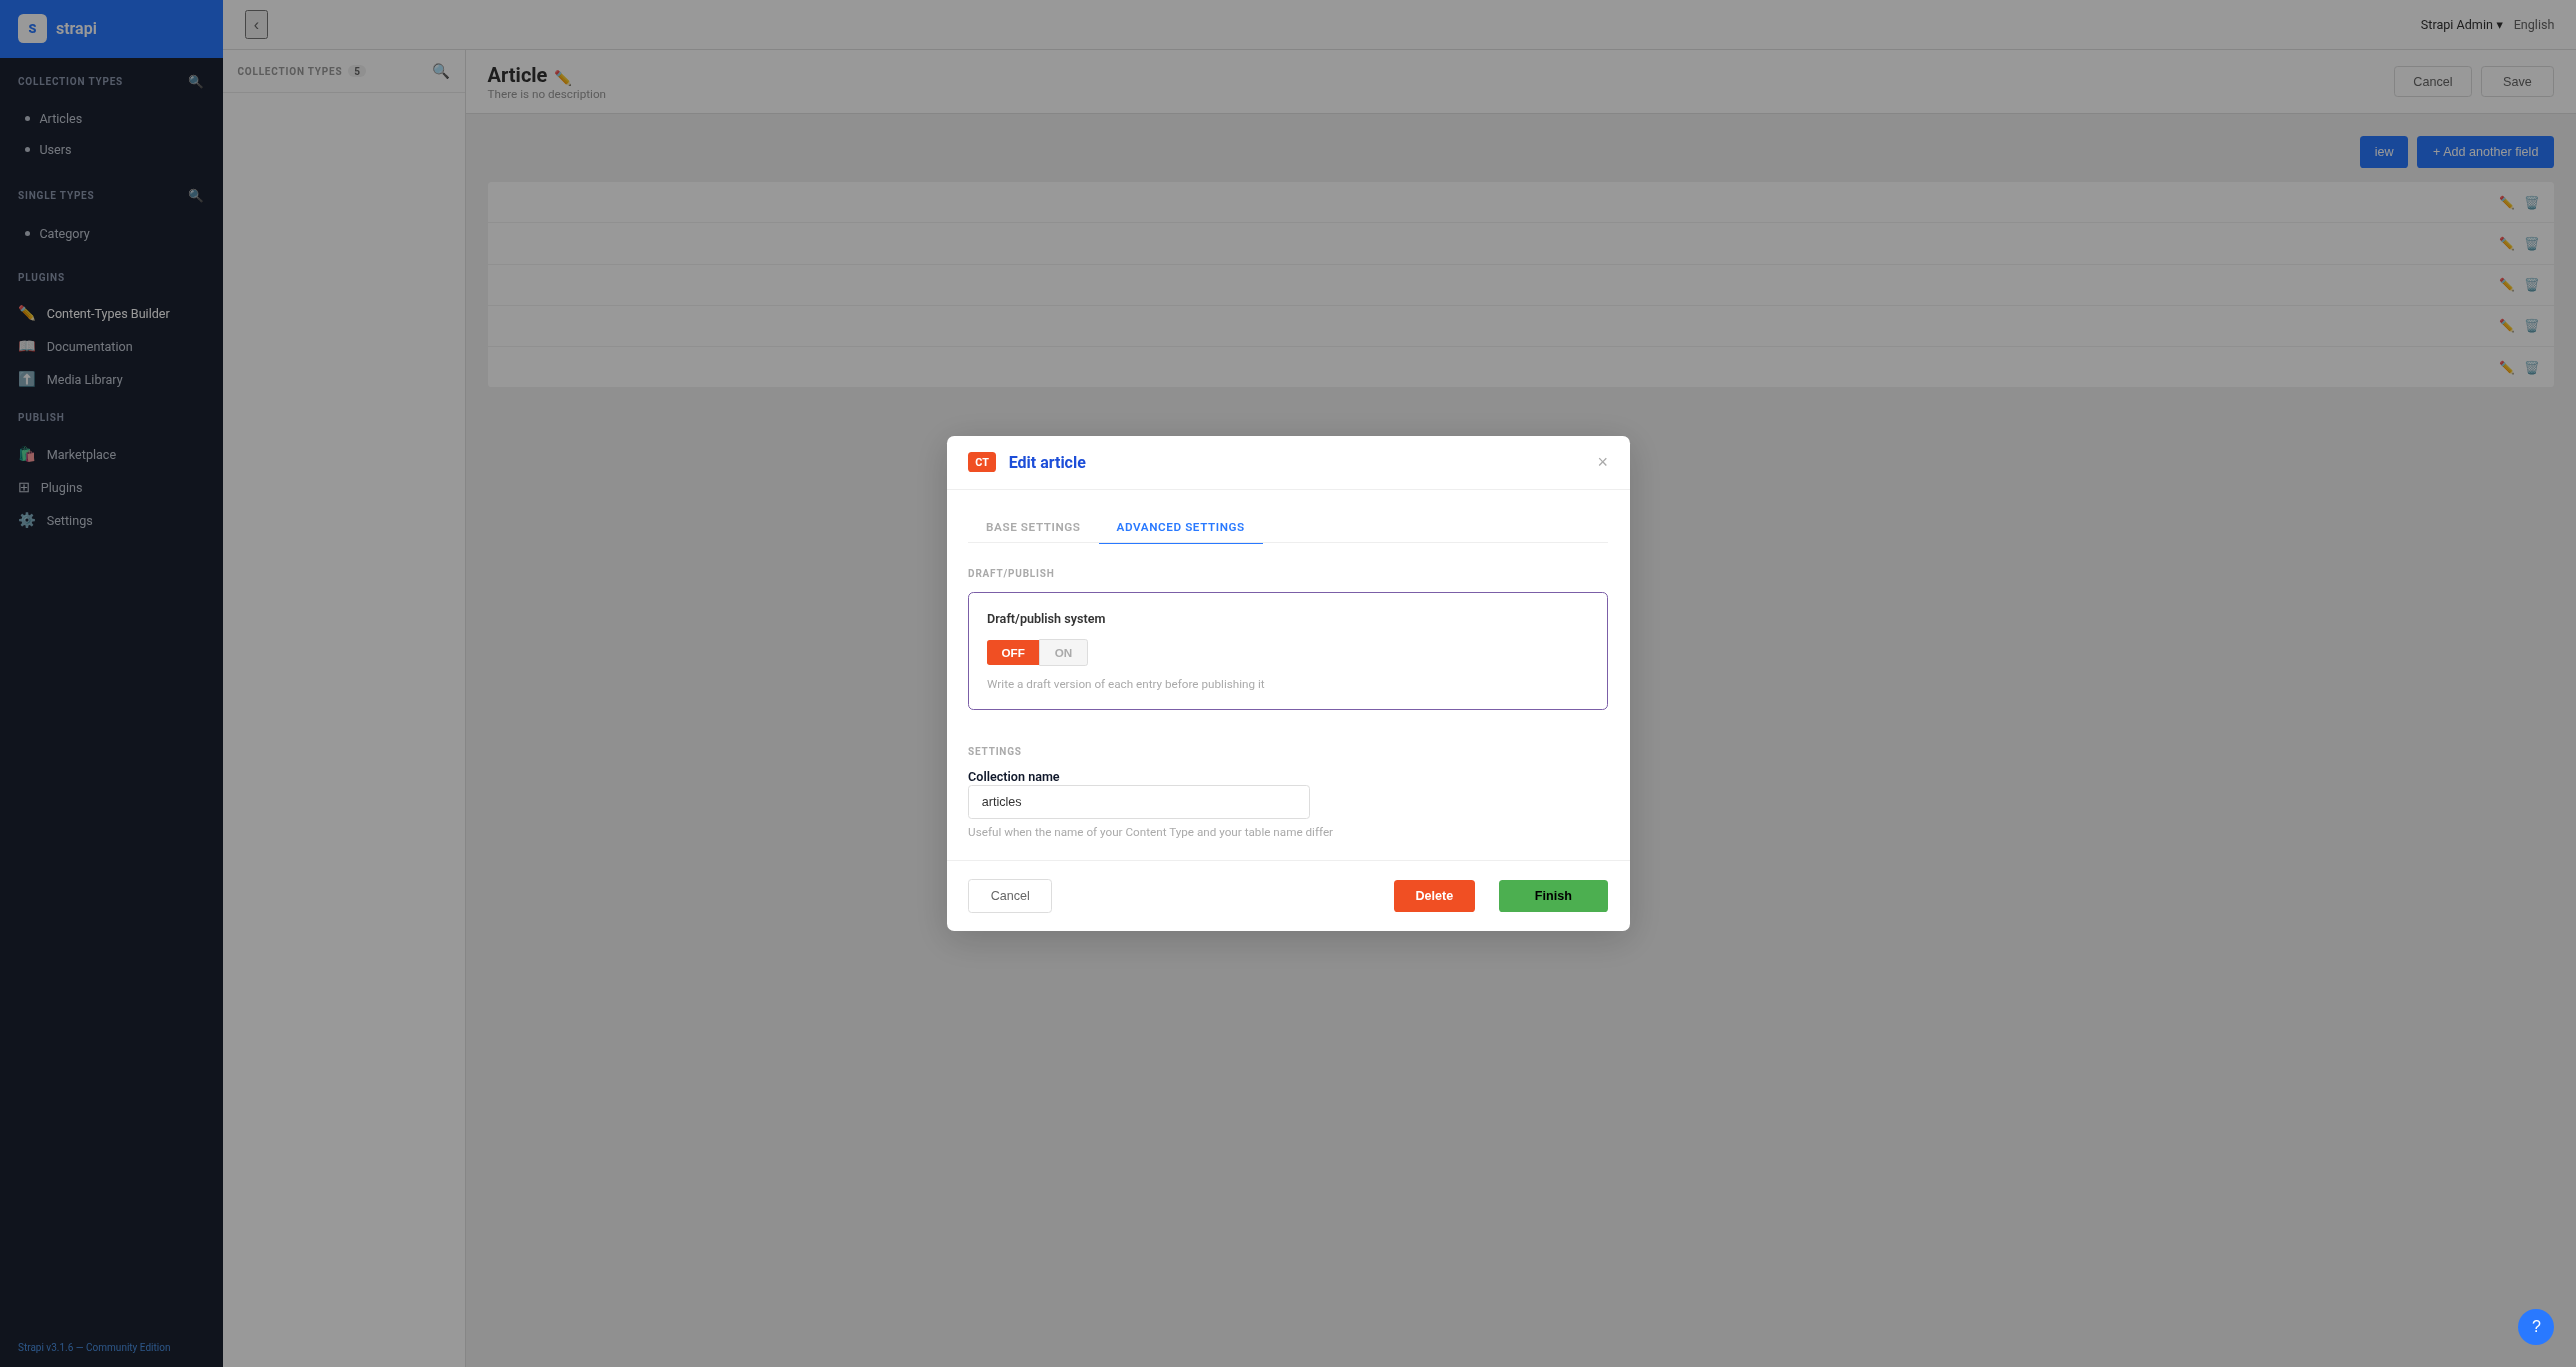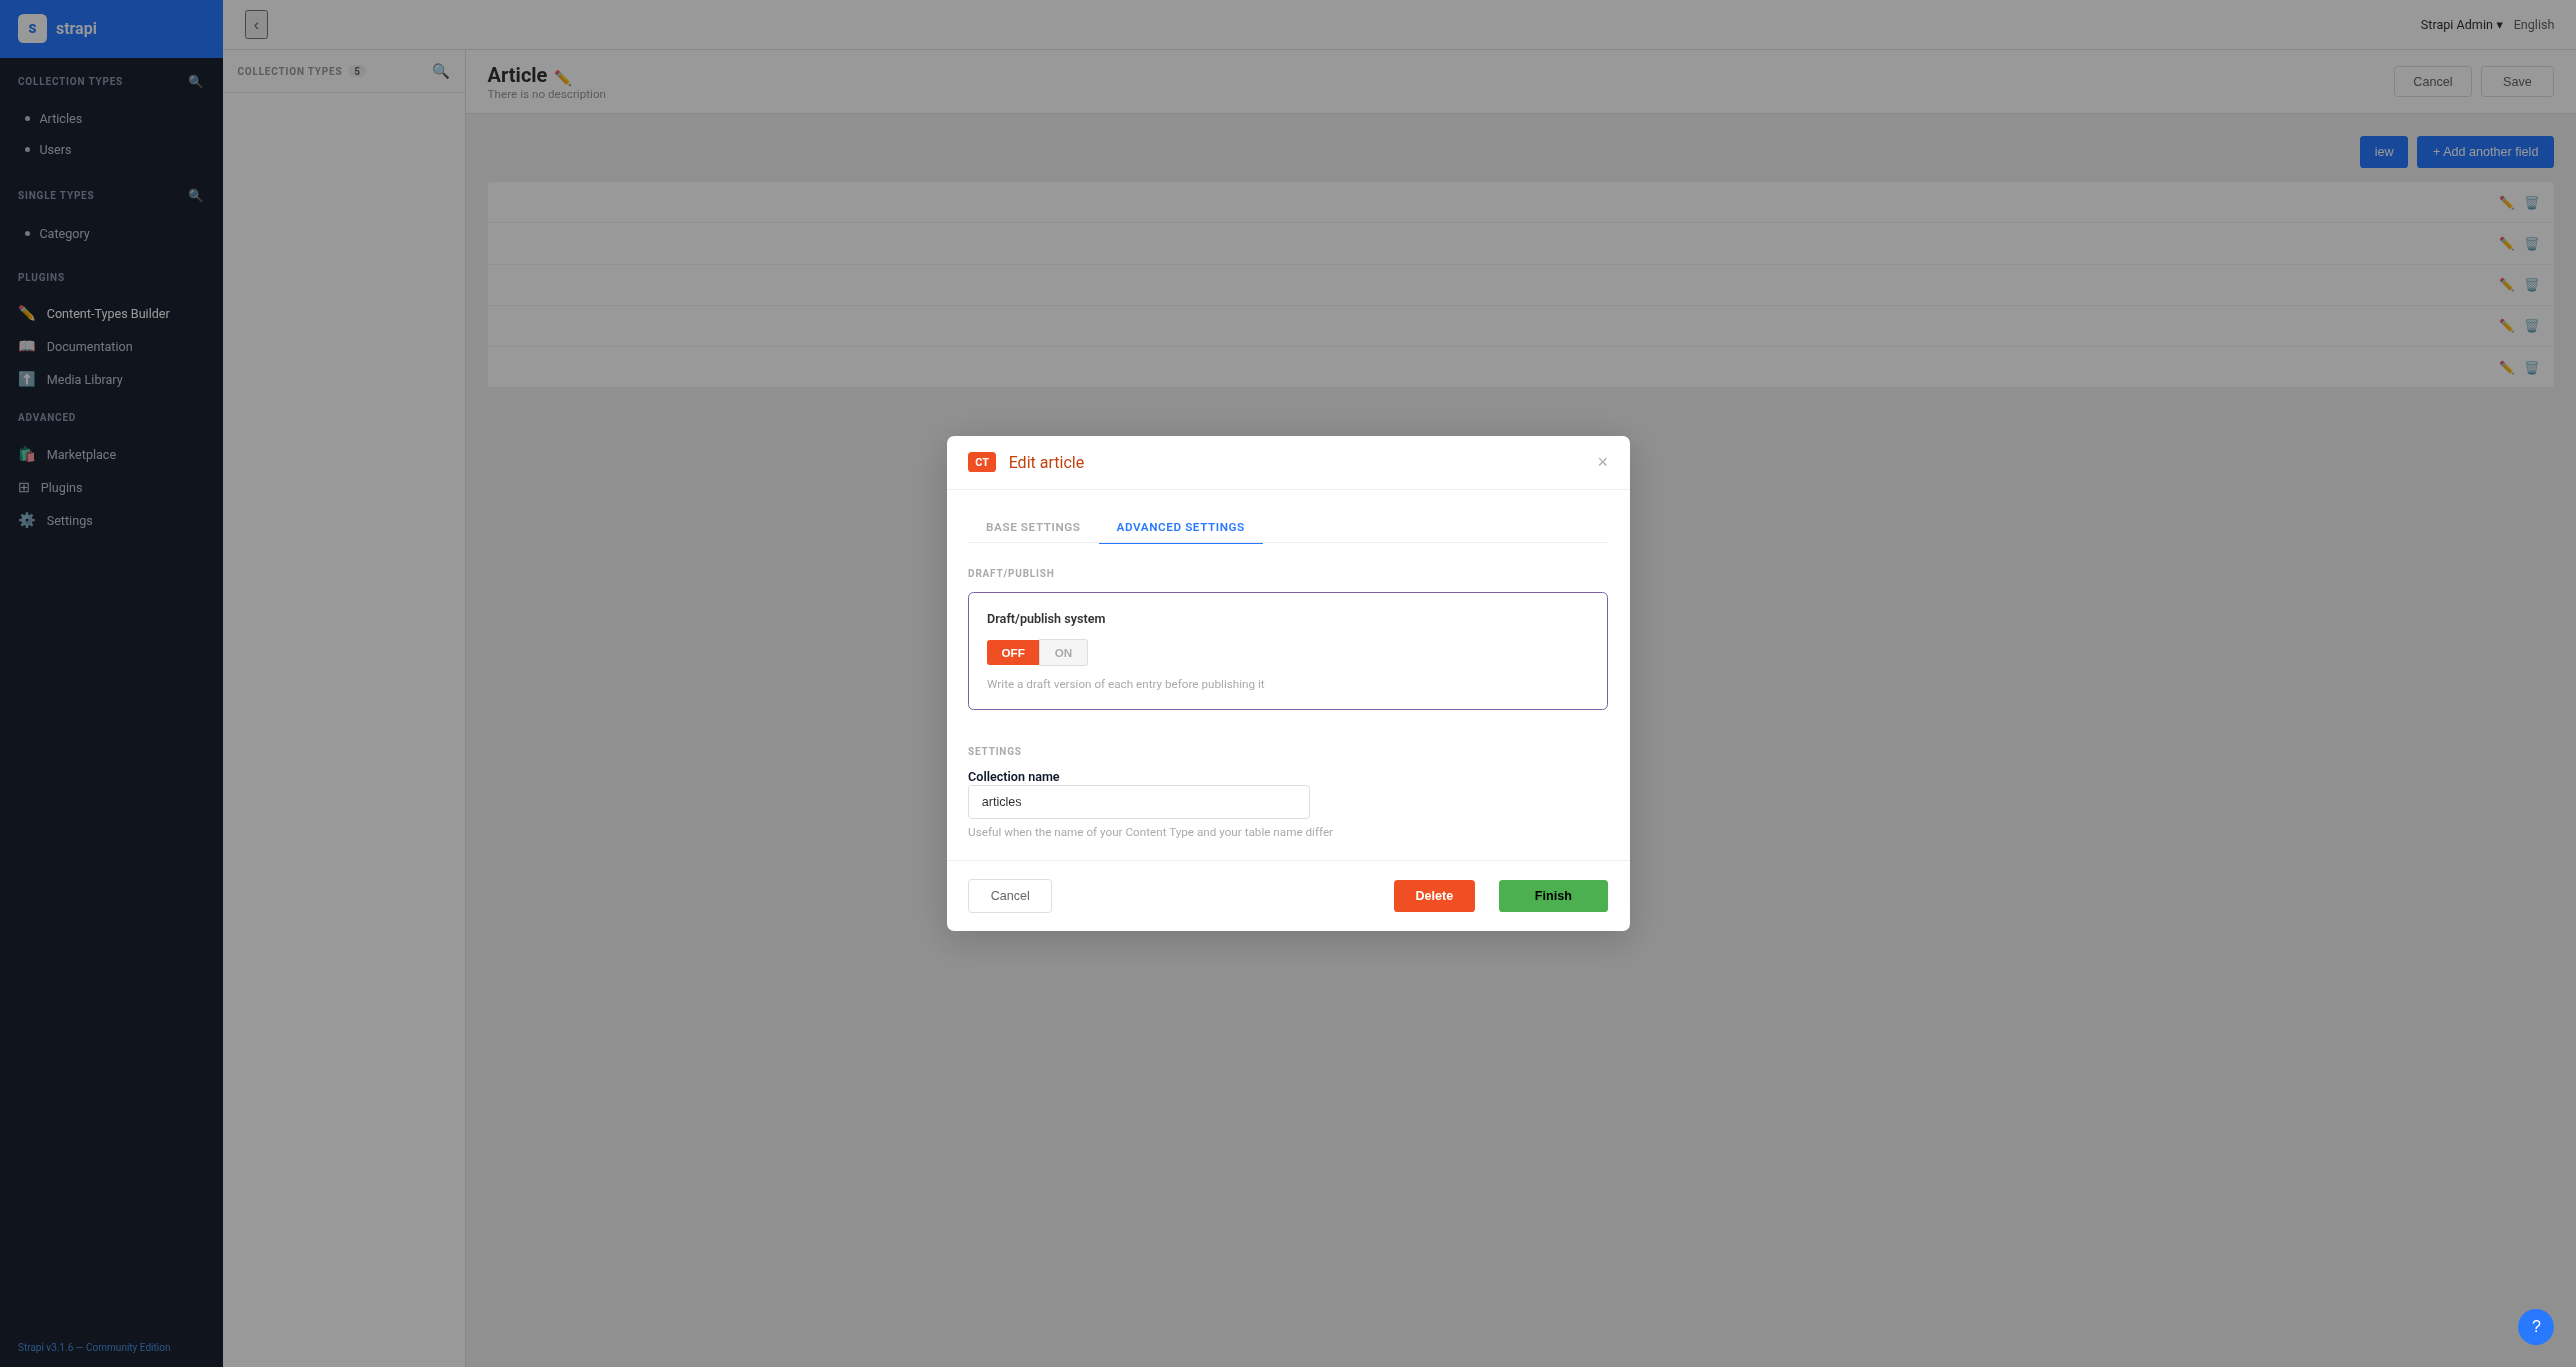--- a/index.html
+++ b/index.html
@@ -258,21 +258,21 @@
     }
     .modal-header-left { display: flex; align-items: center; gap: 12.6px; }
     .ct-badge {
       background: #f04f23;
       color: #fff;
       font-size: 10.8px;
       font-weight: 700;
       border-radius: 3.6px;
       padding: 3.6px 7.2px;
     }
-    .modal-title { font-size: 16px; font-weight: 400; color: #c2410c; }
+    .modal-title { font-size: 16px; font-weight: 700; color: #1d4ed8; }
     .modal-close { color: #aaa; cursor: pointer; font-size: 18px; background: none; border: none; }
 
     .modal-body { padding: 21.6px; }
 
     .modal-tabs {
       display: flex;
       gap: 0;
       margin-bottom: 25px;
       border-bottom: 1.8px solid #eee;
     }
@@ -451,21 +451,21 @@
       <span class="plugin-icon">📖</span>
       <span>Documentation</span>
     </div>
     <div class="sidebar-plugin-item">
       <span class="plugin-icon">⬆️</span>
       <span>Media Library</span>
     </div>
   </div>
 
   <div class="sidebar-section-label">
-    <span>ADVANCED</span>
+    <span>PUBLISH</span>
   </div>
   <div class="sidebar-general-section">
     <div class="sidebar-plugin-item">
       <span class="plugin-icon">🛍️</span>
       <span>Marketplace</span>
     </div>
     <div class="sidebar-plugin-item">
       <span class="plugin-icon">⊞</span>
       <span>Plugins</span>
     </div>

